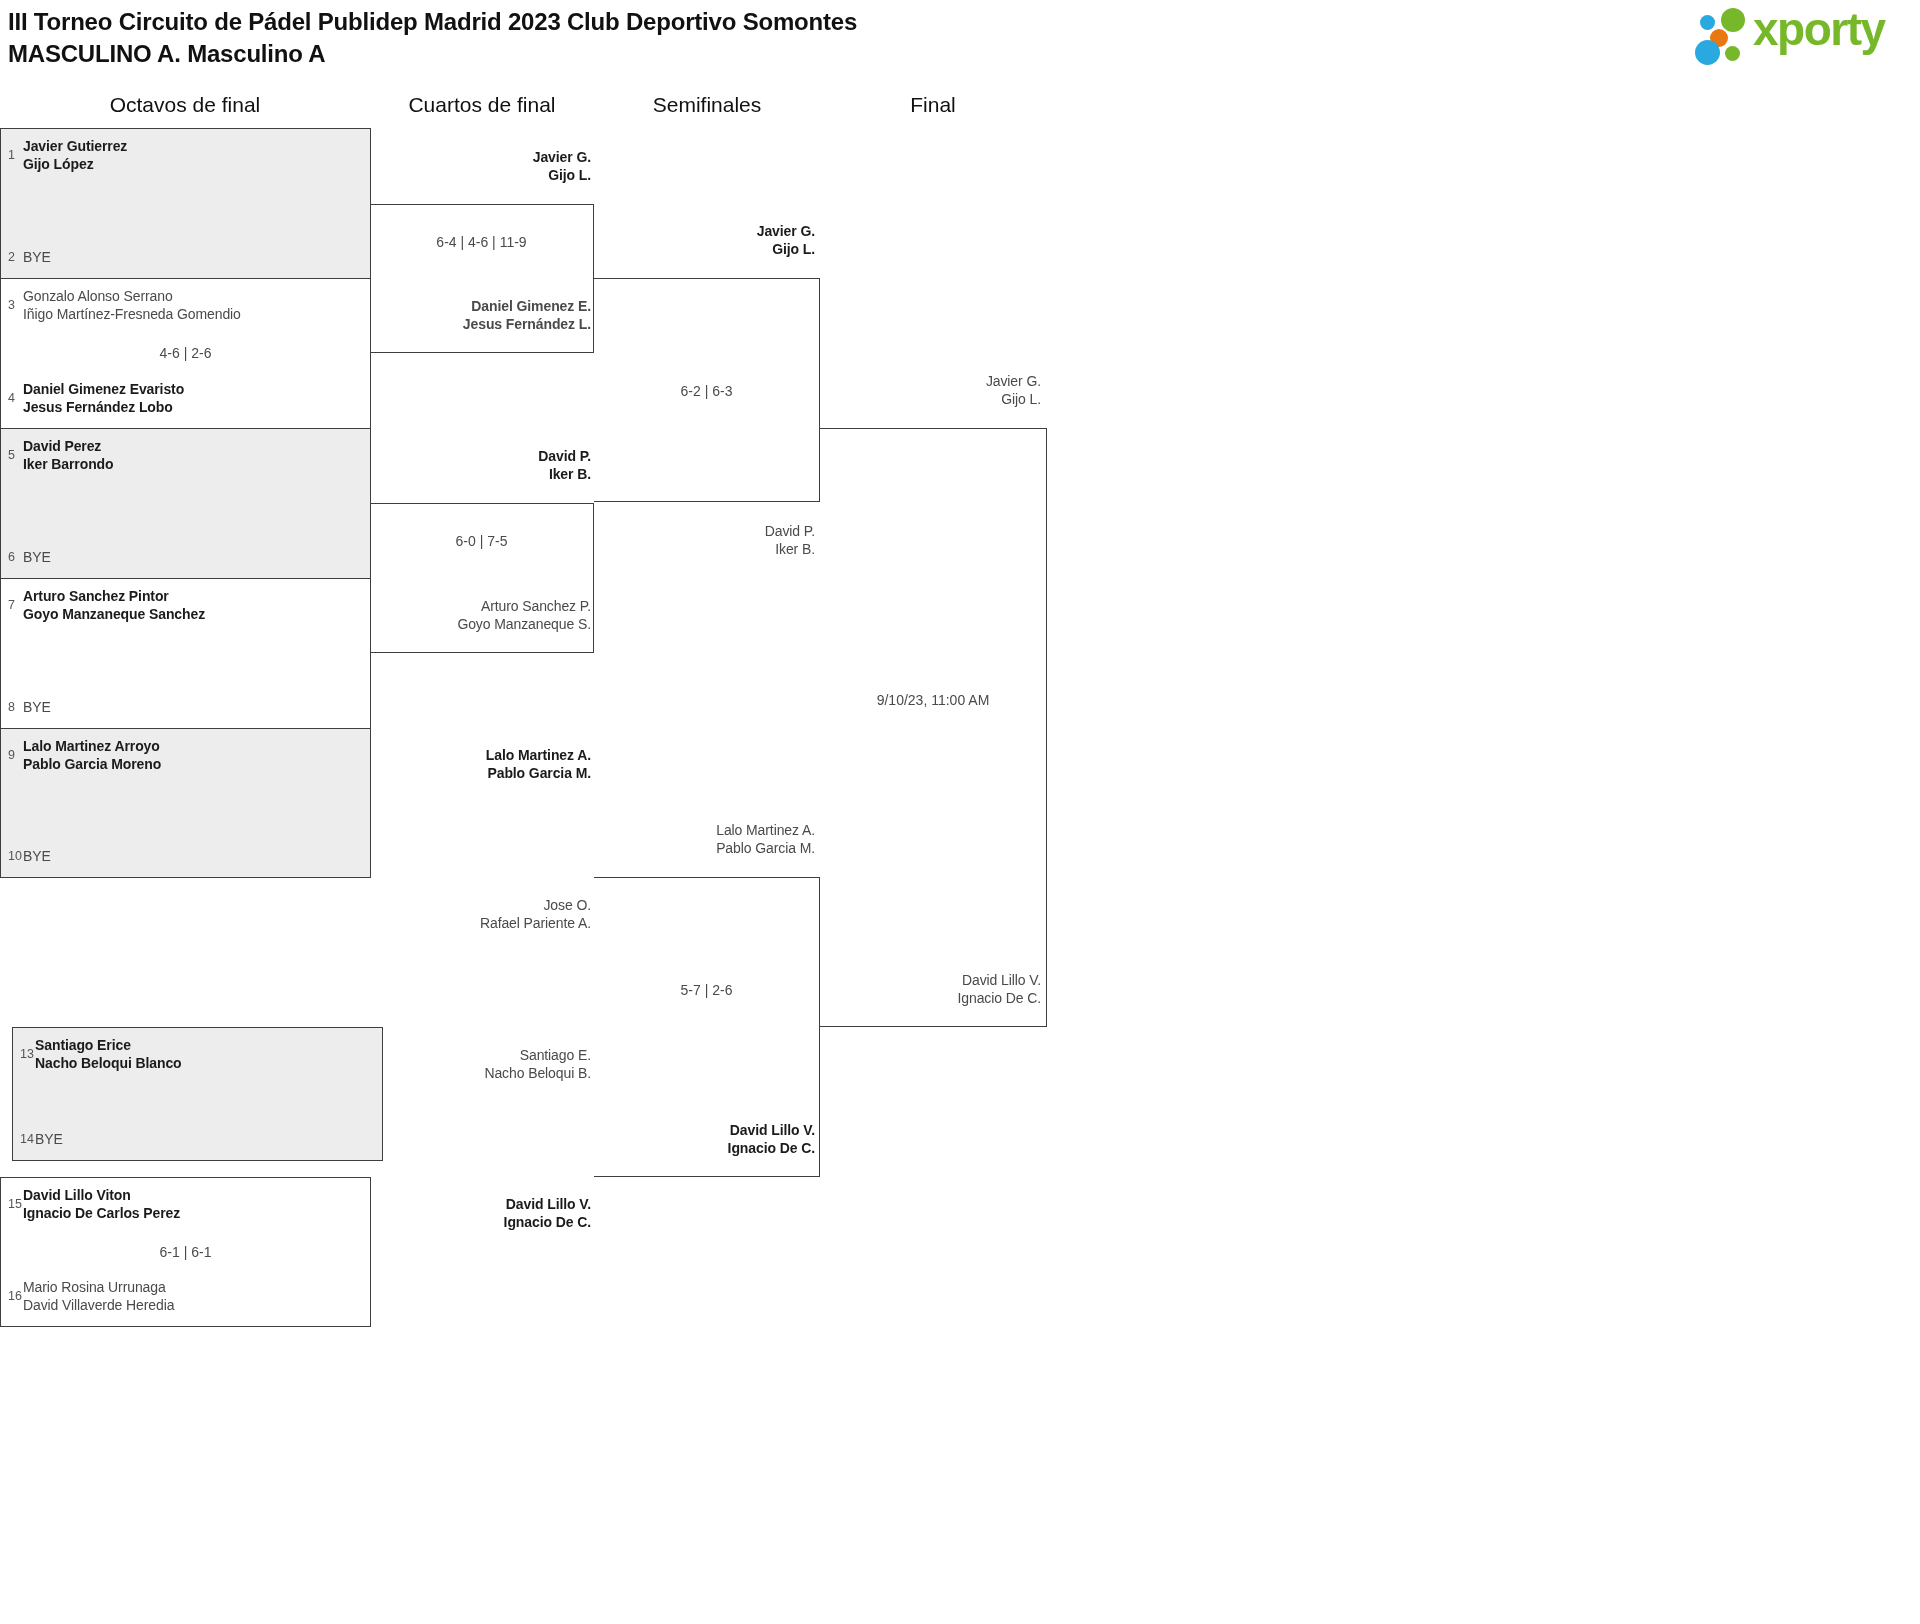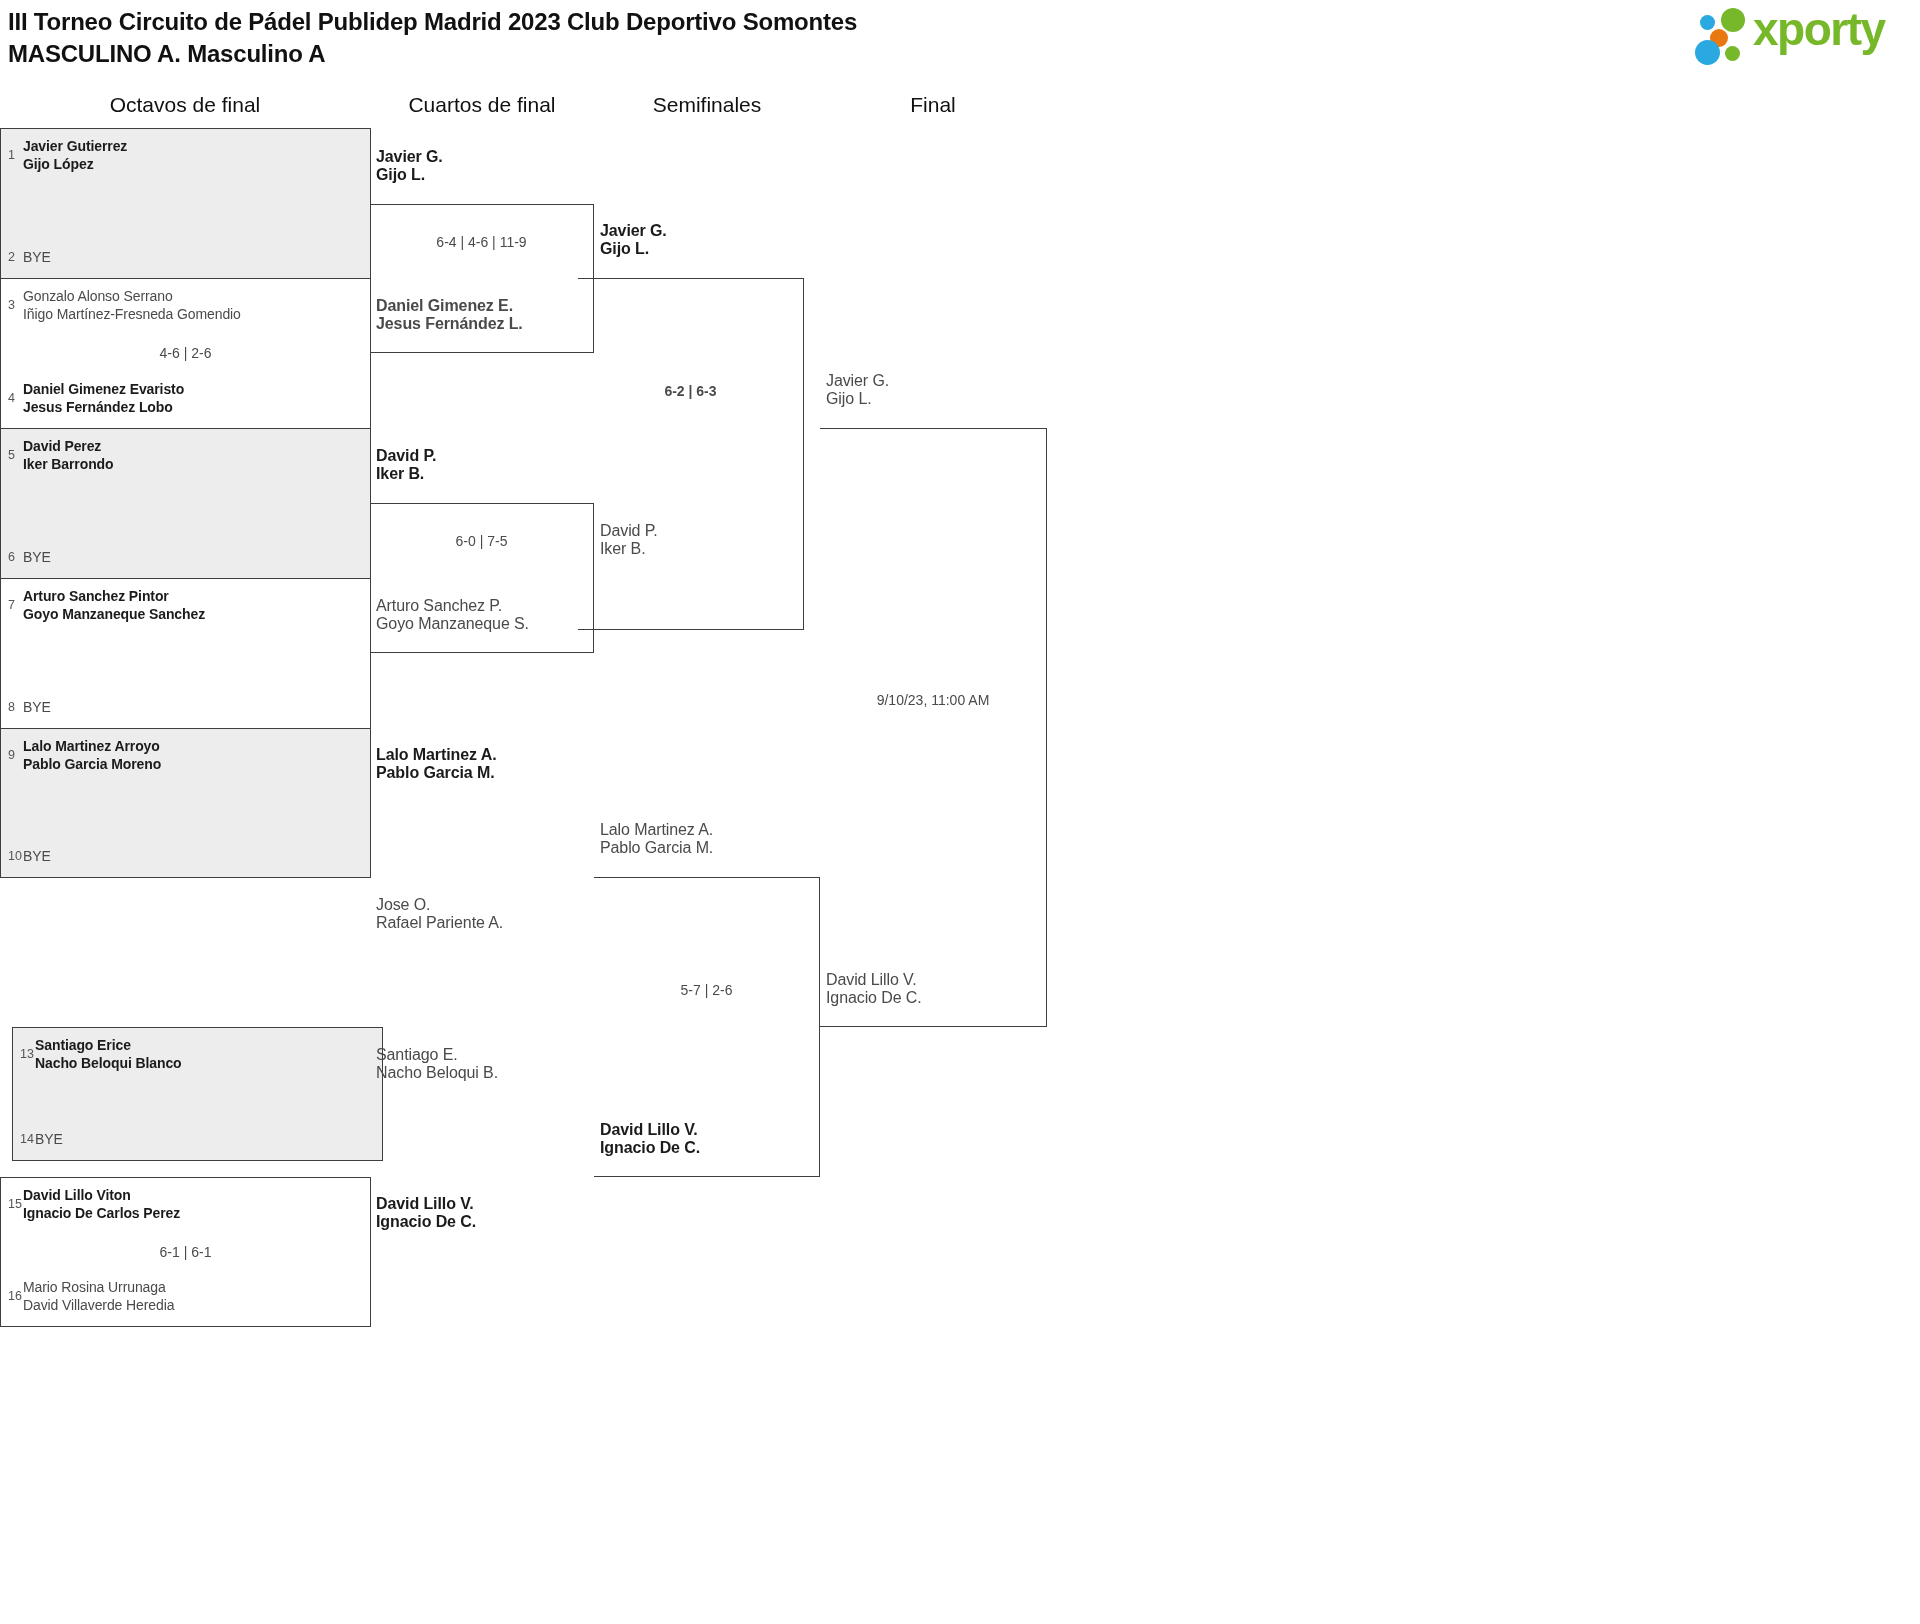--- a/index.html
+++ b/index.html
@@ -40,22 +40,22 @@
   .names div{white-space:nowrap;}
   .winner .names{font-weight:700;color:var(--winner-text);}
 
   .score{position:absolute;left:0;right:0;text-align:center;font-size:14px;
          color:var(--default-text);}
   .r16 .score{top:66px;}
   .qf .score{top:29px;}
   .sf .score{top:104px;}
   .final-box .score{top:263px;}
 
-  .plabel{position:absolute;width:215px;font-size:16px;line-height:18px;
-          color:var(--default-text);letter-spacing:-0.1px;}
+  .plabel{position:absolute;width:215px;font-size:14px;line-height:18px;
+          color:var(--default-text);letter-spacing:-0.1px;text-align:right;}
   .plabel div{white-space:nowrap;}
   .plabel.winner{font-weight:700;color:var(--winner-text);}
 </style>
 </head>
 <body>
 
 <div id="page">
 
   <div class="title">III Torneo Circuito de Pádel Publidep Madrid 2023 Club Deportivo Somontes</div>
   <div class="subtitle">MASCULINO A. Masculino A</div>
@@ -228,21 +228,21 @@
 
   <div class="plabel" style="left:376px;top:1046px;">
     <div>Santiago E.</div>
     <div>Nacho Beloqui B.</div>
   </div>
   <div class="plabel winner" style="left:376px;top:1195px;">
     <div>David Lillo V.</div>
     <div>Ignacio De C.</div>
   </div>
 
-  <div class="mbox sf" style="left:578px;top:278px;width:226px;height:352px;font-weight:bold;">
+  <div class="mbox sf" style="left:594px;top:278px;width:226px;height:224px;">
     <div class="score">6-2 | 6-3</div>
   </div>
   <div class="plabel winner" style="left:600px;top:222px;">
     <div>Javier G.</div>
     <div>Gijo L.</div>
   </div>
   <div class="plabel" style="left:600px;top:522px;">
     <div>David P.</div>
     <div>Iker B.</div>
   </div>

